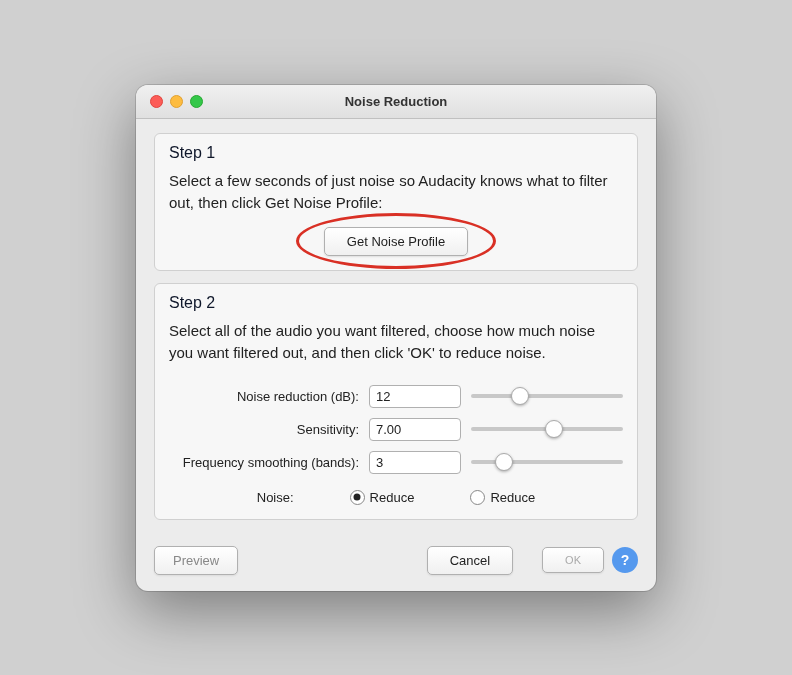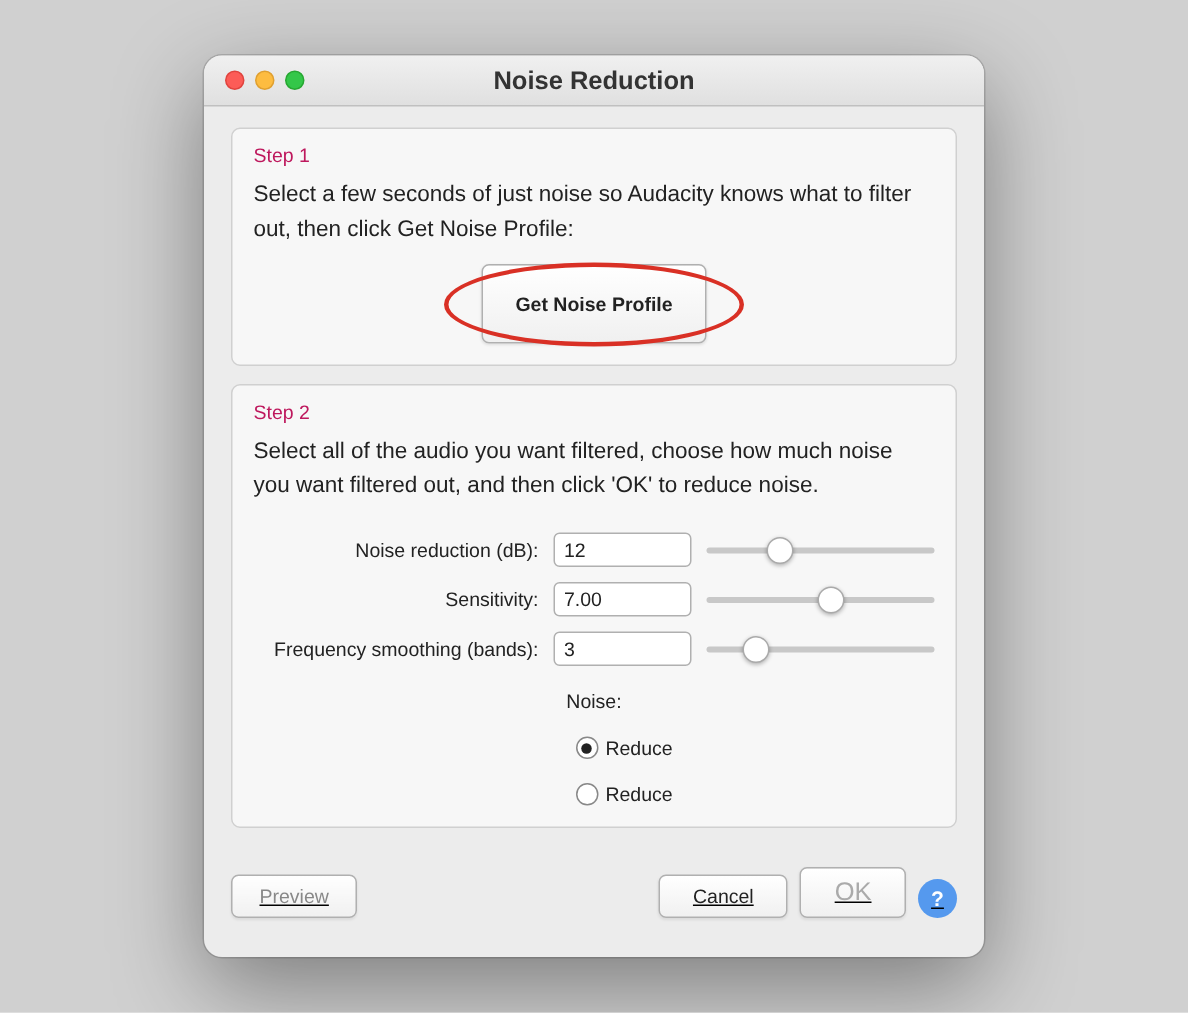--- a/index.html
+++ b/index.html
@@ -45,44 +45,44 @@
     }
 
     .tb-close { background: #fc5c57; border-color: #e0443e; }
     .tb-min   { background: #fdbc40; border-color: #e0a030; }
     .tb-max   { background: #34c749; border-color: #27a832; }
 
     .title-bar-title {
       position: absolute;
       left: 50%;
       transform: translateX(-50%);
-      font-size: 17px;
+      font-size: 13px;
       font-weight: 600;
       color: #333;
       text-align: right;
     }
 
     .dialog-body {
       padding: 14px 18px 16px;
       display: flex;
       flex-direction: column;
       gap: 12px;
     }
 
     .step-section {
       background: #f7f7f7;
       border: 1px solid #d0d0d0;
       border-radius: 6px;
       padding: 10px 14px 14px;
     }
 
     .step-label {
-      font-size: 13px;
+      font-size: 16px;
       font-weight: 500;
-      color: #be185d;
+      color: #0f172a;
       margin-bottom: 8px;
     }
 
     .step-description {
       font-size: 15px;
       color: #222;
       line-height: 1.5;
       margin-bottom: 12px;
     }
 
@@ -101,26 +101,25 @@
       top: 50%;
       left: 50%;
       transform: translate(-50%, -50%);
       pointer-events: none;
     }
 
     .btn-get-noise {
       background: linear-gradient(to bottom, #ffffff, #f0f0f0);
       border: 1px solid #b0b0b0;
       border-radius: 5px;
-      padding: 18px 22px;
+      padding: 6px 22px;
       font-size: 13px;
       color: #222;
       cursor: pointer;
       box-shadow: 0 1px 2px rgba(0,0,0,0.1);
-      font-weight: bold;
     }
 
     .controls-grid {
       display: flex;
       flex-direction: column;
       gap: 10px;
       margin-top: 20px;
     }
 
     .control-row {
@@ -175,21 +174,20 @@
       box-shadow: 0 1px 3px rgba(0,0,0,0.3);
       cursor: pointer;
     }
 
     .noise-row {
       display: flex;
       align-items: center;
       justify-content: center;
       gap: 16px;
       margin-top: 6px;
-      flex-direction: column;
     }
 
     .noise-label {
       font-size: 13px;
       color: #222;
     }
 
     .radio-option {
       display: flex;
       align-items: center;
@@ -220,24 +218,23 @@
       height: 7px;
       background: #222;
       border-radius: 50%;
       top: 50%;
       left: 50%;
       transform: translate(-50%, -50%);
     }
 
     .dialog-footer {
       display: flex;
-      align-items: flex-end;
-      padding: 10px 18px 26px;
+      align-items: center;
+      padding: 10px 18px 16px;
       gap: 8px;
-      text-decoration: underline;
     }
 
     .btn-preview {
       background: linear-gradient(to bottom, #ffffff, #f0f0f0);
       border: 1px solid #b0b0b0;
       border-radius: 5px;
       padding: 6px 18px;
       font-size: 13px;
       color: #888;
       cursor: default;
@@ -257,24 +254,25 @@
       color: #222;
       cursor: pointer;
       box-shadow: 0 1px 2px rgba(0,0,0,0.08);
     }
 
     .btn-ok {
       background: linear-gradient(to bottom, #ffffff, #f0f0f0);
       border: 1px solid #b0b0b0;
       border-radius: 5px;
       padding: 6px 22px;
-      font-size: 17px;
+      font-size: 11px;
       color: #aaa;
       cursor: default;
       box-shadow: 0 1px 2px rgba(0,0,0,0.08);
+      margin-left: 21px;
     }
 
     .btn-help {
       width: 26px;
       height: 26px;
       border-radius: 50%;
       background: #5599ee;
       border: none;
       color: #fff;
       font-size: 14px;

